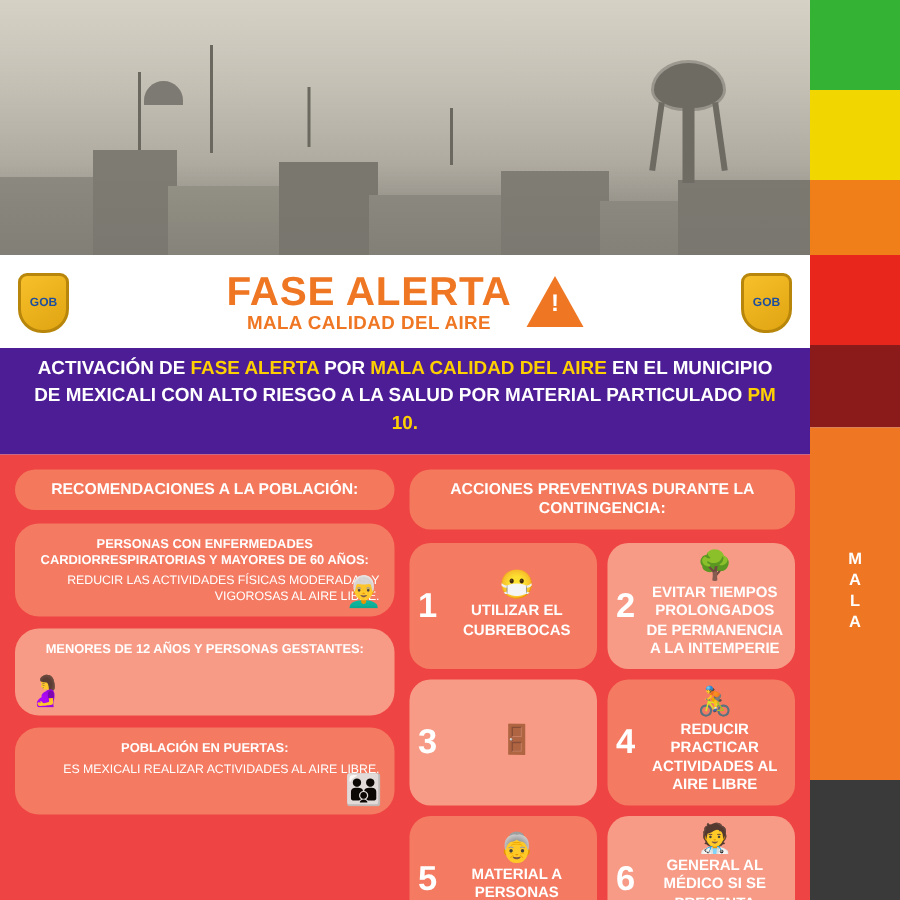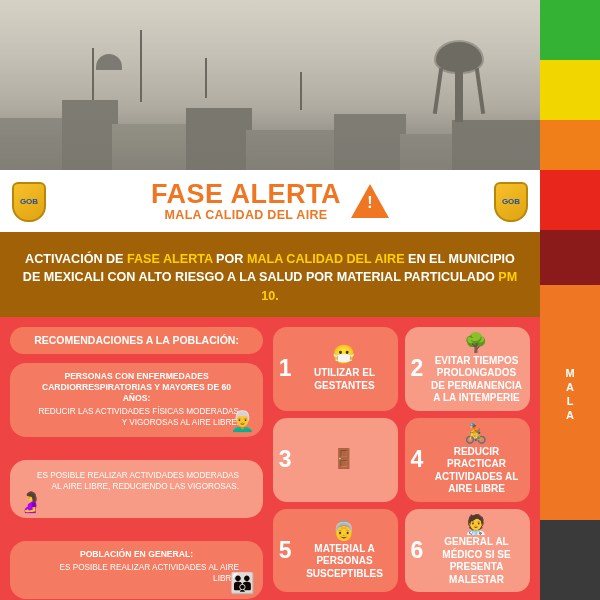--- a/index.html
+++ b/index.html
@@ -91,41 +91,41 @@
     border-bottom:34px solid #ef7622; position:relative;
   }
   .warn-tri span {
     position:absolute; left:-4px; top:11px; width:8px; color:#fff;
     font-size:16px; font-weight:bold; text-align:center; line-height:1;
   }
   .title-row { display:flex; align-items:center; justify-content:center; }
 
   
   .act-band {
-    width: 540px; background:#a16207; color:#fff; padding: 18px 16px 12px 16px;
+    width: 540px; background:#4c1d95; color:#fff; padding: 4px 16px 12px 16px;
     font-size: 12.6px; font-weight: bold; line-height: 1.45; text-align:center;
   }
   .hl { color:#ffd000; }
   .hl2 { color:#ffd000; }
 
   
   .content {
     width: 540px; background:#ef4444; padding: 10px 10px 8px 10px;
     display:flex; gap: 10px;
   }
   .col-left { width: 258px; }
   .col-right { width: 262px; }
   .pill-header {
     background:#f4785b; color:#fff; font-size:10.5px; font-weight:bold;
     border-radius: 14px; text-align:center; padding: 7px 8px; line-height:1.25;
     margin-bottom: 9px;
   }
   .rec-card {
-    background:#f47b62; color:#fff; border-radius: 16px; padding: 8px 24px;
-    margin-bottom: 23px; position:relative; min-height: 58px;
+    background:#f47b62; color:#fff; border-radius: 16px; padding: 8px 10px;
+    margin-bottom: 8px; position:relative; min-height: 58px;
   }
   .rec-card.light { background:#f79b86; }
   .rec-card .t { font-size:8.6px; font-weight:bold; text-align:center; line-height:1.3; }
   .rec-card .d { font-size:8.2px; text-align:right; line-height:1.35; margin-top:2px; }
   .rec-icon { position:absolute; right:8px; bottom:4px; font-size:20px; opacity:.95; }
   .rec-icon.l { left:8px; right:auto; }
 
   
   .grid {
     display:grid; grid-template-columns: 1fr 1fr; gap: 7px;
@@ -196,39 +196,40 @@
       <div class="col-left">
         <div class="pill-header">RECOMENDACIONES A LA POBLACIÓN:</div>
 
         <div class="rec-card">
           <div class="t">PERSONAS CON ENFERMEDADES CARDIORRESPIRATORIAS Y MAYORES DE 60 AÑOS:</div>
           <div class="d">REDUCIR LAS ACTIVIDADES FÍSICAS MODERADAS Y VIGOROSAS AL AIRE LIBRE.</div>
           <div class="rec-icon">👨‍🦳</div>
         </div>
 
         <div class="rec-card light">
-          <div class="d">ES POSIBLE REALIZAR ACTIVIDADES MODERADAS AL AIRE LIBRE, REDUCIENDO LAS VIGOROSAS.</div>
+          <div class="t">MENORES DE 12 AÑOS Y PERSONAS GESTANTES:</div>
           <div class="rec-icon l">🤰</div>
         </div>
 
         <div class="rec-card">
-          <div class="t">POBLACIÓN EN GENERAL:</div>
-          <div class="d">ES POSIBLE REALIZAR ACTIVIDADES AL AIRE LIBRE.</div>
+          <div class="t">POBLACIÓN EN PUERTAS:</div>
+          <div class="d">ES MEXICALI REALIZAR ACTIVIDADES AL AIRE LIBRE.</div>
           <div class="rec-icon">👪</div>
         </div>
       </div>
 
       <div class="col-right">
+        <div class="pill-header">ACCIONES PREVENTIVAS DURANTE LA CONTINGENCIA:</div>
         <div class="grid">
 
           <div class="act-card">
             <div class="num">1</div>
             <div class="act-body">
               <div class="act-emoji">😷</div>
-              <div class="act-text">UTILIZAR EL GESTANTES</div>
+              <div class="act-text">UTILIZAR EL CUBREBOCAS</div>
             </div>
           </div>
 
           <div class="act-card light">
             <div class="num">2</div>
             <div class="act-body">
               <div class="act-emoji">🌳</div>
               <div class="act-text">EVITAR TIEMPOS PROLONGADOS DE PERMANENCIA A LA INTEMPERIE</div>
             </div>
           </div>

